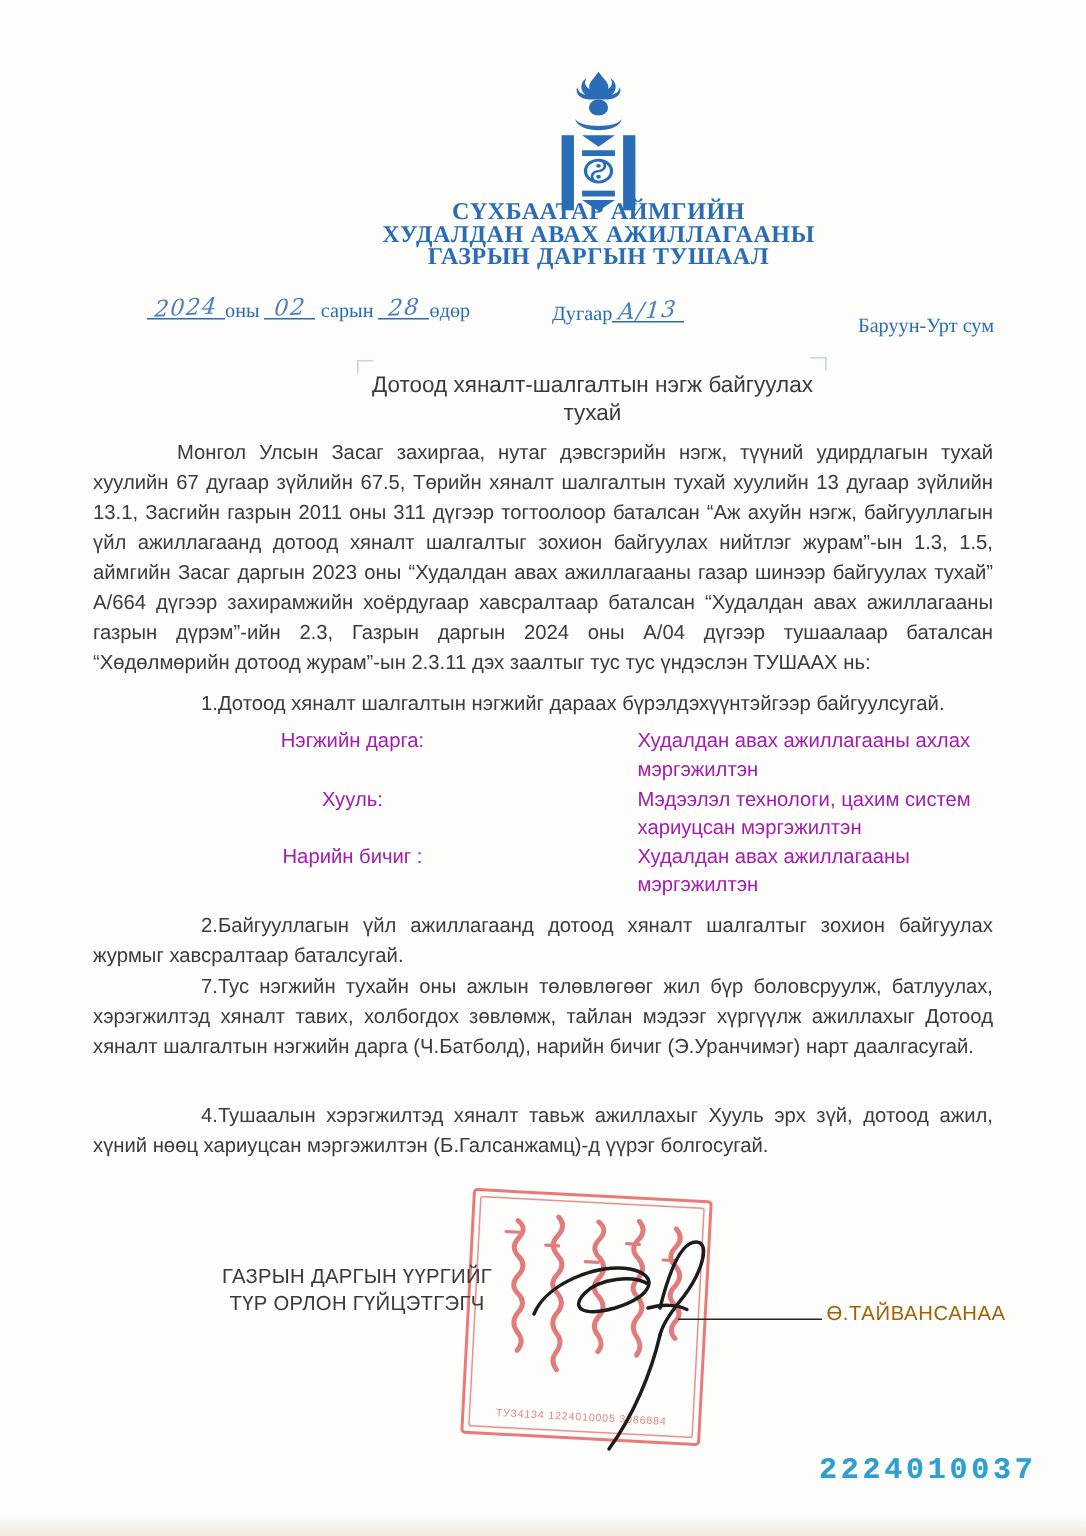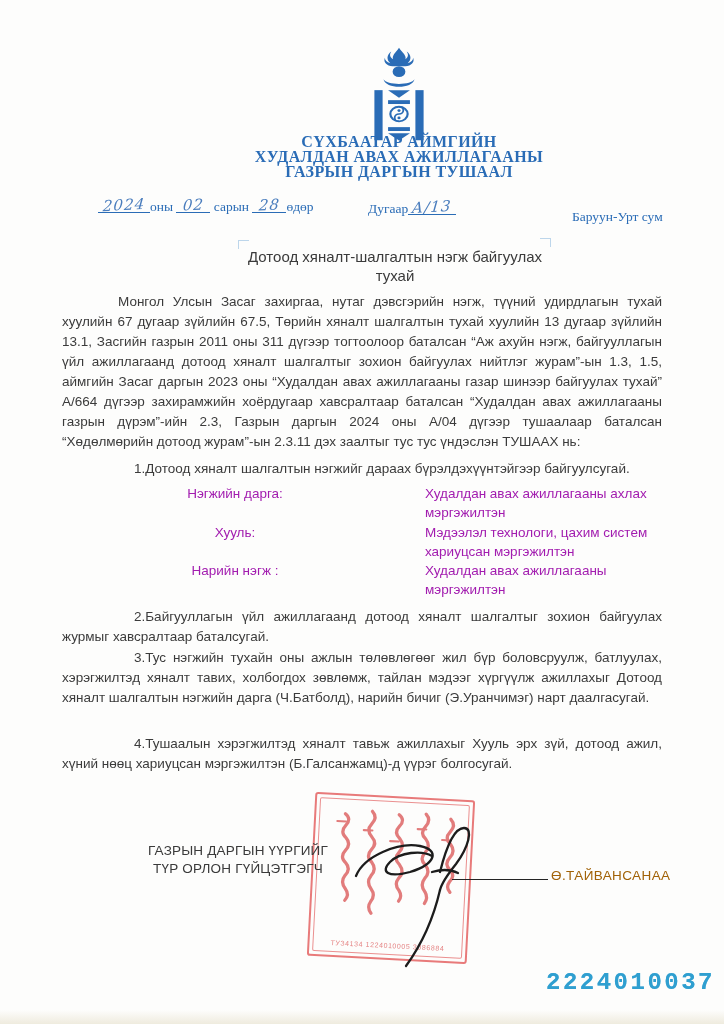--- a/index.html
+++ b/index.html
@@ -65,21 +65,21 @@
     transform:rotate(3deg);border:2.5px solid rgba(225,84,84,.78);border-radius:3px;}
   .stamp-inner{position:absolute;left:3px;top:3px;right:3px;bottom:3px;
     border:1.5px solid rgba(225,84,84,.65);border-radius:2px;}
   .stamp-serial{position:absolute;bottom:5px;left:-6px;right:-6px;text-align:center;
     font-size:7px;color:#e58484;letter-spacing:.6px;white-space:nowrap;
     font-family:"Liberation Sans",sans-serif;}
   .stamp-script{position:absolute;left:4px;top:4px;}
   .scrawl{position:absolute;left:328px;top:812px;}
   
   .footer-num{position:absolute;left:546px;top:969px;
-    font-family:"Liberation Mono",monospace;font-weight:bold;font-size:24px;
+    font-family:"Liberation Mono",monospace;font-weight:bold;font-size:20px;
     color:#2f9fd0;letter-spacing:2.5px;text-shadow:0 0 .6px rgba(47,159,208,.6);}
 </style>
 </head>
 <body>
 
 <div class="page">
 
   <svg class="emblem" width="82" height="94" viewBox="0 0 90 122" preserveAspectRatio="none">
     <g fill="#2a6cb6">
       <path d="M45 1 C41 8 37 11 38.5 16 C34 13 35 9 36.5 6 C31.5 10 31 17 35.5 21 C31.5 20 29.5 17 29.5 14 C27.5 20 31.5 24.5 38 25 L52 25 C58.5 24.5 62.5 20 60.5 14 C60.5 17 58.5 20 54.5 21 C59 17 58.5 10 53.5 6 C55 9 56 13 52 16 C53.5 11 49 8 45 1 Z"></path>
@@ -127,26 +127,26 @@
 
   <div class="comp-row r1">
     <div class="comp-role">Нэгжийн дарга:</div>
     <div class="comp-person">Худалдан авах ажиллагааны ахлах мэргэжилтэн</div>
   </div>
   <div class="comp-row r2">
     <div class="comp-role">Хууль:</div>
     <div class="comp-person">Мэдээлэл технологи, цахим систем хариуцсан мэргэжилтэн</div>
   </div>
   <div class="comp-row r3">
-    <div class="comp-role">Нарийн нэгж :</div>
+    <div class="comp-role">Нарийн бичиг :</div>
     <div class="comp-person">Худалдан авах ажиллагааны мэргэжилтэн</div>
   </div>
 
   <p class="body-p p-item2">2.Байгууллагын үйл ажиллагаанд дотоод хяналт шалгалтыг зохион байгуулах журмыг хавсралтаар баталсугай.</p>
-  <p class="body-p p-item3">3.Тус нэгжийн тухайн оны ажлын төлөвлөгөөг жил бүр боловсруулж, батлуулах, хэрэгжилтэд хяналт тавих, холбогдох зөвлөмж, тайлан мэдээг хүргүүлж ажиллахыг Дотоод хяналт шалгалтын нэгжийн дарга (Ч.Батболд), нарийн бичиг (Э.Уранчимэг) нарт даалгасугай.</p>
+  <p class="body-p p-item3">7.Тус нэгжийн тухайн оны ажлын төлөвлөгөөг жил бүр боловсруулж, батлуулах, хэрэгжилтэд хяналт тавих, холбогдох зөвлөмж, тайлан мэдээг хүргүүлж ажиллахыг Дотоод хяналт шалгалтын нэгжийн дарга (Ч.Батболд), нарийн бичиг (Э.Уранчимэг) нарт даалгасугай.</p>
   <p class="body-p p-item4">4.Тушаалын хэрэгжилтэд хяналт тавьж ажиллахыг Хууль эрх зүй, дотоод ажил, хүний нөөц хариуцсан мэргэжилтэн (Б.Галсанжамц)-д үүрэг болгосугай.</p>
 
   <div class="stamp">
     <div class="stamp-inner">
       <svg class="stamp-script" width="144" height="128" viewBox="0 0 150 128">
         <g fill="none" stroke="#dd6666" stroke-width="3.4" stroke-linecap="round" opacity=".85">
           <path d="M22 8 q7 5 1 12 q-6 7 1 13 q6 6 0 13 q-6 7 1 13 q6 6 0 13 q-5 7 1 14 q5 6 0 12"></path>
           <path d="M50 4 q6 6 0 13 q-6 7 1 14 q6 6 0 13 q-6 7 1 13 q6 7 0 14 q-5 7 1 14 q5 6 0 13 q-4 6 1 12"></path>
           <path d="M78 6 q7 5 1 12 q-6 7 1 13 q6 7 0 14 q-6 7 1 13 q6 7 0 14 q-5 7 1 13 q4 6 0 11"></path>
           <path d="M106 4 q6 6 0 13 q-6 7 1 13 q6 7 0 14 q-6 7 1 13 q6 7 0 14 q-5 7 1 14 q4 6 0 12"></path>

